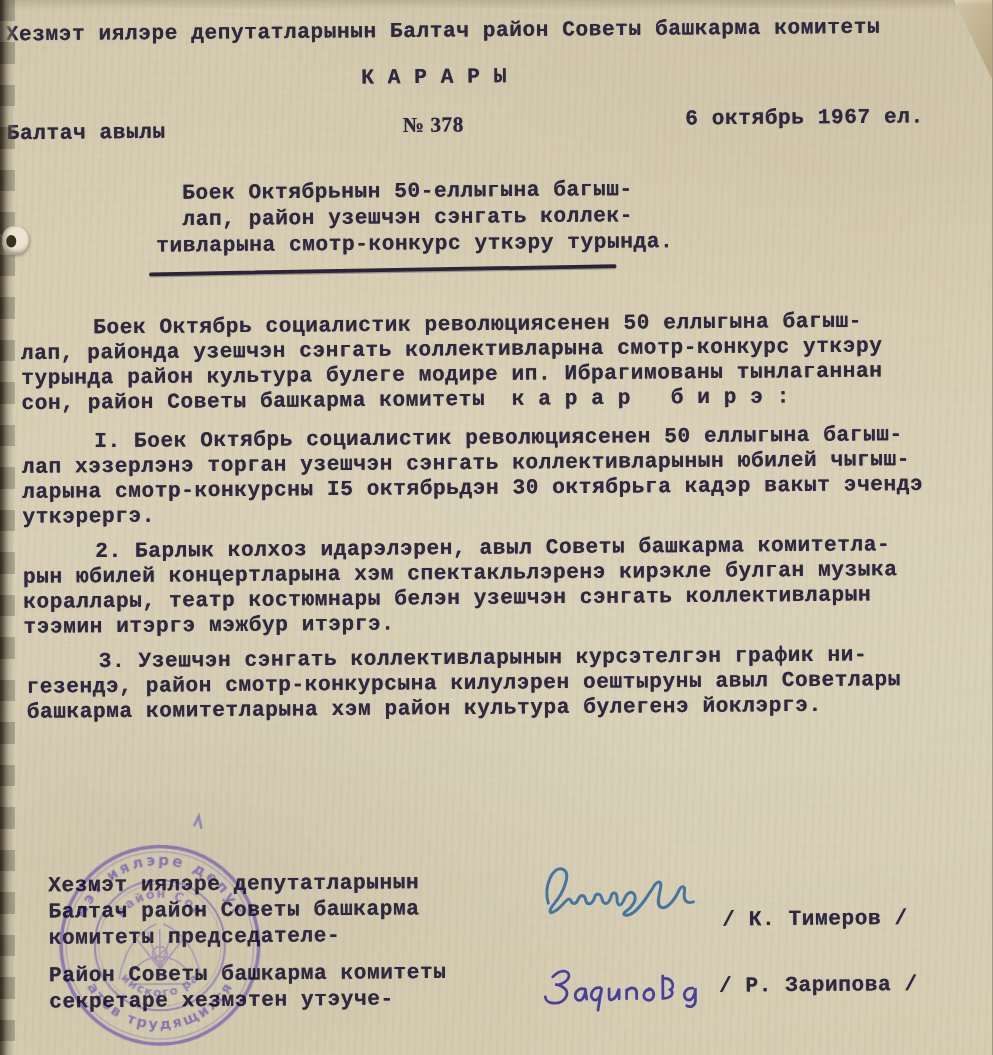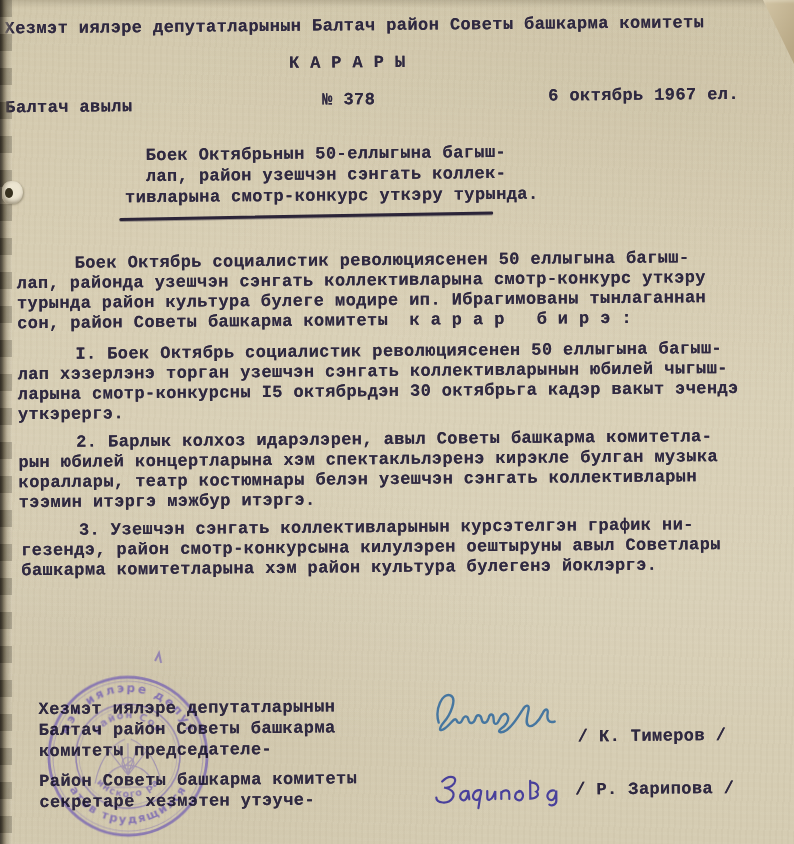--- a/index.html
+++ b/index.html
@@ -55,21 +55,21 @@
 
 <div class="page">
 
   <div class="content">
 
     <div class="line" style="left:8px;top:18px;">Хезмэт иялэре депутатларынын Балтач район Советы башкарма комитеты</div>
 
     <div class="line" style="left:292px;top:55px;">К А Р А Р Ы</div>
 
     <div class="line" style="left:8px;top:97px;">Балтач авылы</div>
-    <div class="line" style="left:325px;top:92px;">№ 378</div>
+    <div class="line" style="left:325px;top:92px;font-family:Liberation Serif, serif;">№ 378</div>
     <div class="line" style="left:551px;top:90px;">6 октябрь 1967 ел.</div>
 
     <div class="para" style="left:127px;top:146px;">
       <div class="pl ind2" style="line-height:21px;height:21px;">Боек Октябрьнын 50-еллыгына багыш-</div>
       <div class="pl ind2" style="line-height:21px;height:21px;">лап, район узешчэн сэнгать коллек-</div>
       <div class="pl" style="line-height:21px;height:21px;">тивларына смотр-конкурс уткэру турында.</div>
     </div>
 
     <div class="rule"></div>
 

